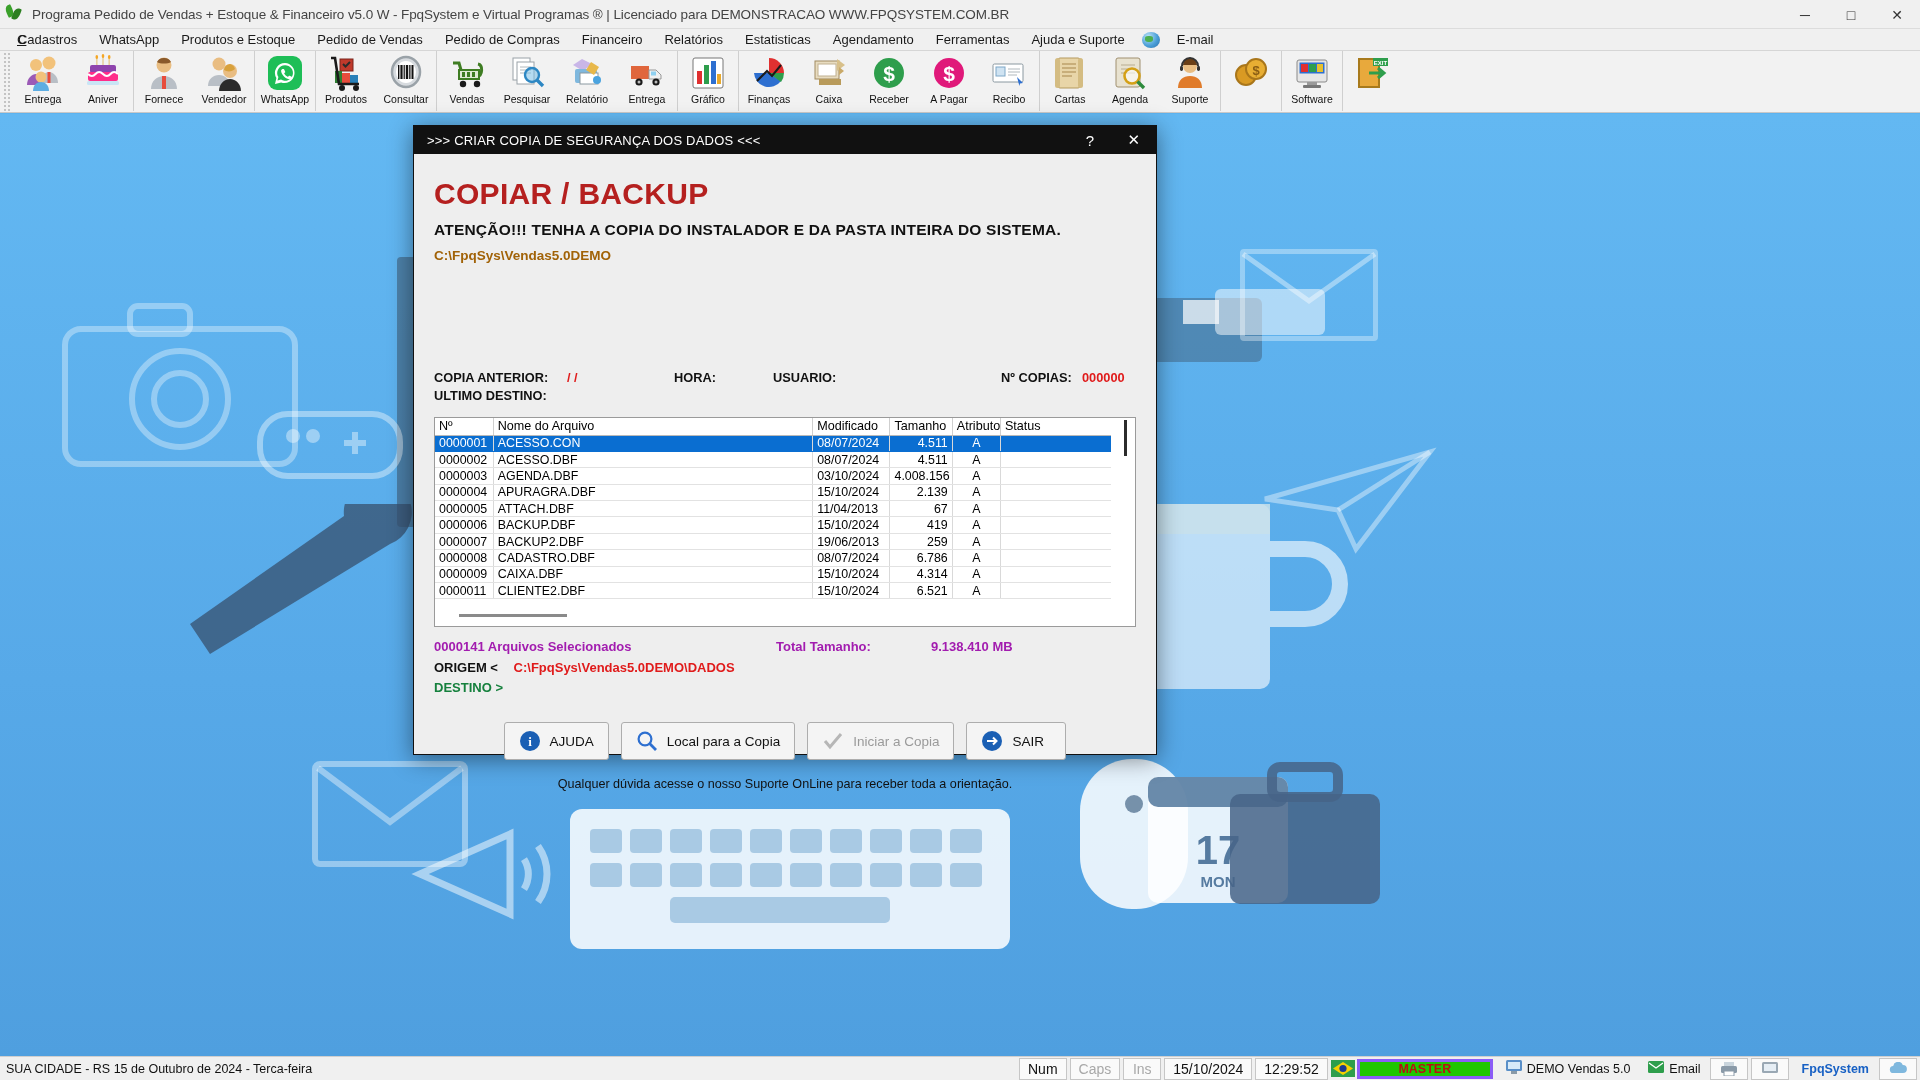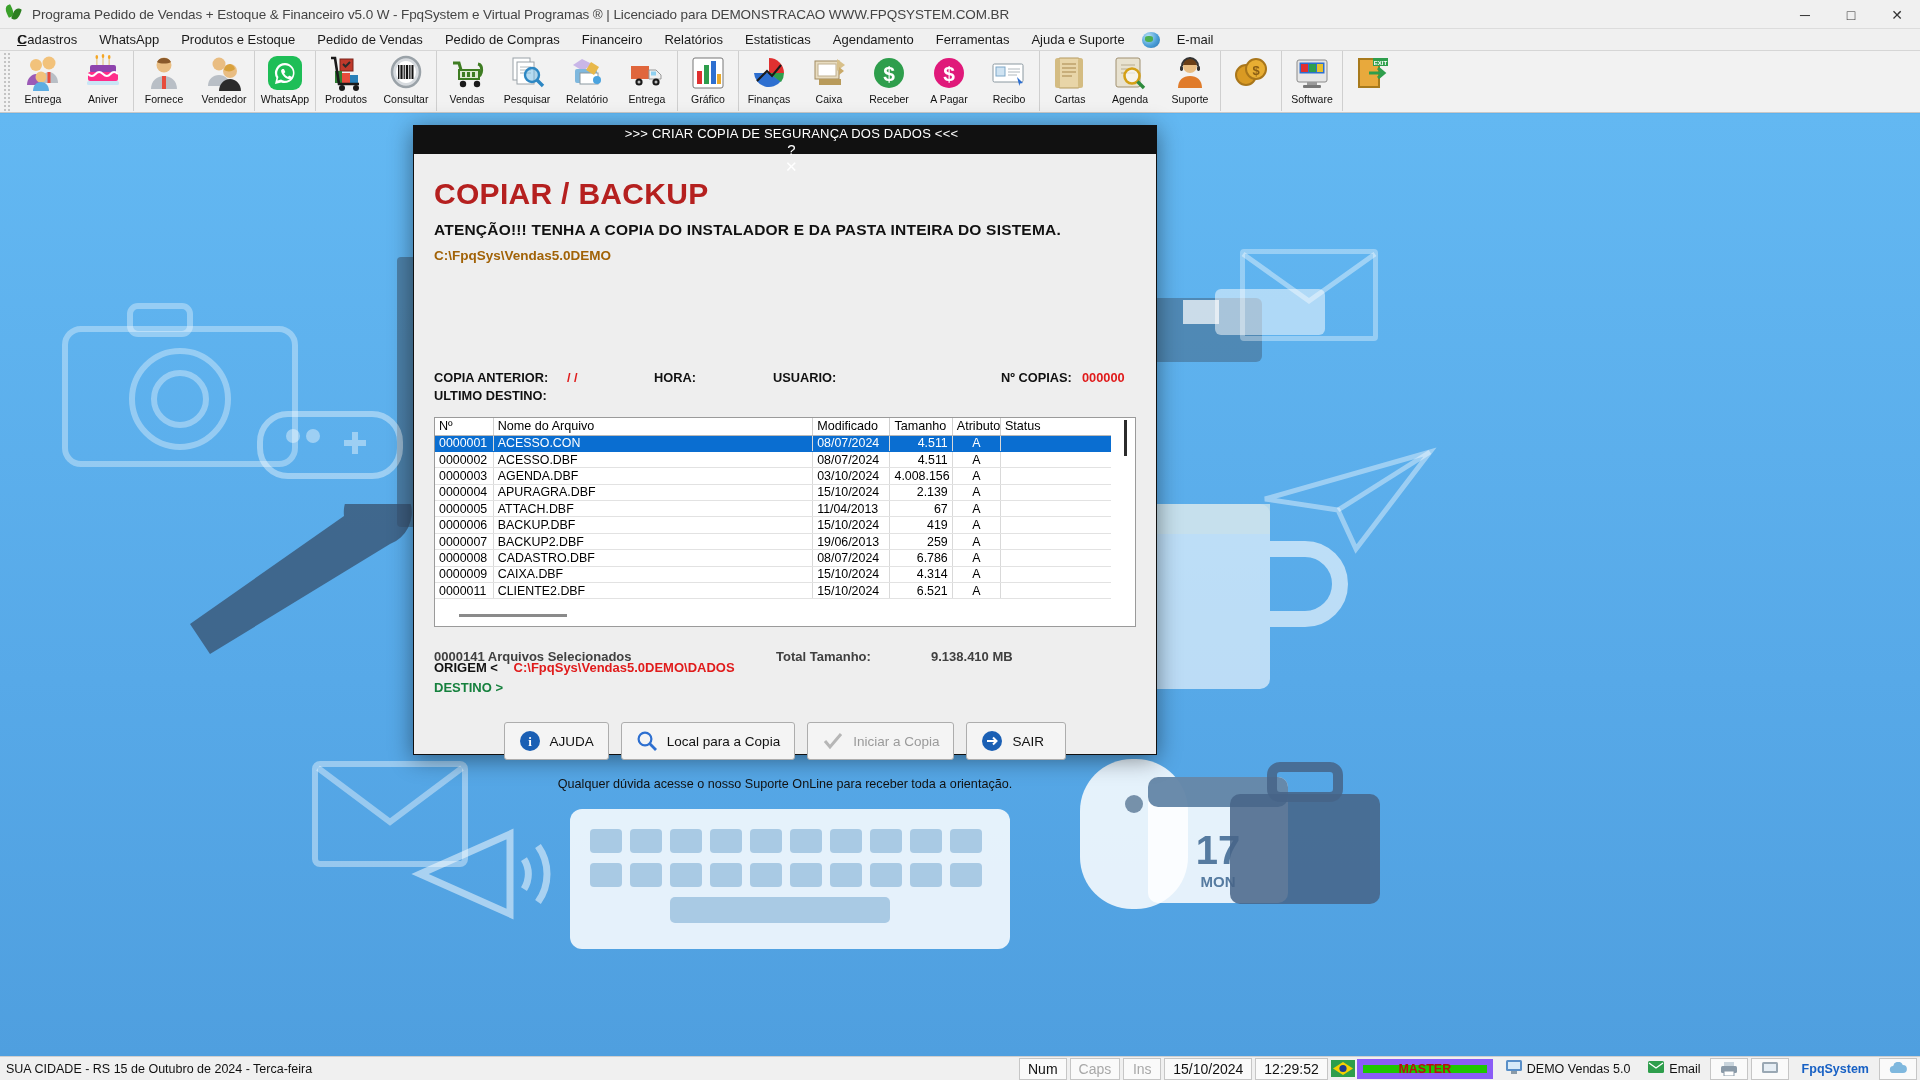--- a/index.html
+++ b/index.html
@@ -81,21 +81,21 @@
   .artdark{ position:absolute; background:#3d566e; opacity:.55;}
 
   
   #dlg{
     position:absolute; left:413px; top:125px; width:744px; height:630px;
     background:#eeeeee; box-shadow:0 4px 22px rgba(0,0,0,.45);
     border:1px solid #111;
   }
   #dlg .caption{
     height:28px; background:#111; color:#fff; display:flex; align-items:center;
-    padding-left:13px; font-size:13px; letter-spacing:.2px;flex-direction:column;
+    padding-left:13px; font-size:13px; letter-spacing:.2px;
   }
   #dlg .caption .spacer{ flex:1; }
   #dlg .caption .cbtn{
     width:44px;height:28px;display:flex;align-items:center;justify-content:center;
     color:#fff;font-size:15px;
   }
   #dlg .body{ padding:0 20px; position:relative; height:calc(100% - 28px); }
 
   .h1{ color:#b5201f; font-size:30px; font-weight:bold; margin-top:23px; letter-spacing:.3px;}
   .warn{ font-size:15.5px; font-weight:bold; color:#111; margin-top:10px; letter-spacing:.2px;}
@@ -131,21 +131,21 @@
   td.c-atr{ text-align:center; }
   .vbar{
     position:absolute; right:2px; top:2px; width:12px; bottom:22px; background:#fff;
   }
   .vbar .thumb{ position:absolute; left:3px; top:0; width:3px; height:36px; background:#2b2b2b;}
   .hbar{
     position:absolute; left:2px; right:16px; bottom:2px; height:16px; background:#fff;
   }
   .hbar .thumb{ position:absolute; left:22px; top:6px; width:108px; height:3px; background:#8a8a8a;}
 
-  .sumrow{ position:absolute; left:20px; top:472px; font-size:13px; font-weight:bold; color:#404040;}
+  .sumrow{ position:absolute; left:20px; top:462px; font-size:13px; font-weight:bold; color:#a21caf;}
   .sumrow .tt{ position:absolute; left:342px; white-space:nowrap;}
   .sumrow .tv{ position:absolute; left:497px; white-space:nowrap;}
   .origem{ position:absolute; left:20px; top:483px; font-size:13px; font-weight:bold; color:#111;}
   .destino{ position:absolute; left:20px; top:503px; font-size:13px; font-weight:bold; color:#15803d;}
 
   
   .btnrow{ position:absolute; left:0; right:0; top:545px; display:flex; justify-content:center; gap:12px;}
   .btn{
     height:38px; background:#f4f4f4; border:1px solid #adadad; border-radius:3px;
     display:flex; align-items:center; padding:0 14px; gap:9px; font-size:13.5px; color:#111;
@@ -167,21 +167,21 @@
   #status .left{ padding-left:6px; flex:1; white-space:nowrap;}
   #status .cell{
     height:22px; min-width:38px; padding:0 8px; margin-right:3px;
     border:1px solid #c6c6c6; background:#fafafa;
     display:flex;align-items:center;justify-content:center; font-size:14px;
   }
   #status .cell.dim{ color:#a8a8a8;}
   #status .master{
     height:20px; background:#1fc600; color:#b81010; font-weight:bold; font-size:12.5px;
     display:flex;align-items:center;justify-content:center; width:136px; margin-right:4px;
-    border:6px solid #8b5cf6;
+    border:3px solid #8b5cf6;
   }
   #status .flagicon{ width:24px;height:18px;margin-right:2px;position:relative;}
   #status .item{ display:flex;align-items:center;gap:5px;padding:0 9px;white-space:nowrap;}
   #status .fpq{ color:#1760c4; font-weight:bold; padding:0 10px;}
 </style>
 </head>
 <body>
 
 <div id="titlebar">
   <span class="appicon">
@@ -673,21 +673,21 @@
   </div>
 
   <div class="body">
     <div class="h1">COPIAR / BACKUP</div>
     <div class="warn">ATENÇÃO!!!  TENHA A COPIA DO  INSTALADOR  E  DA PASTA INTEIRA DO  SISTEMA.</div>
     <div class="path">C:\FpqSys\Vendas5.0DEMO</div>
 
     <div class="inforow">
       <span class="lbl2" style="left:0;top:0">COPIA ANTERIOR:</span>
       <span class="lbl2 red" style="left:133px;top:0">/  /</span>
-      <span class="lbl2" style="left:220px;top:0">HORA:</span>
+      <span class="lbl2" style="left:240px;top:0">HORA:</span>
       <span class="lbl2" style="left:292px;top:0"></span>
       <span class="lbl2" style="left:339px;top:0">USUARIO:</span>
       <span class="lbl2" style="left:425px;top:0"></span>
       <span class="lbl2" style="left:567px;top:0">Nº COPIAS:</span>
       <span class="lbl2 red" style="left:648px;top:0">000000</span>
       <span class="lbl2" style="left:0;top:18px">ULTIMO DESTINO:</span>
       <span class="lbl2" style="left:130px;top:18px"></span>
     </div>
 
     <div class="tblwrap">

